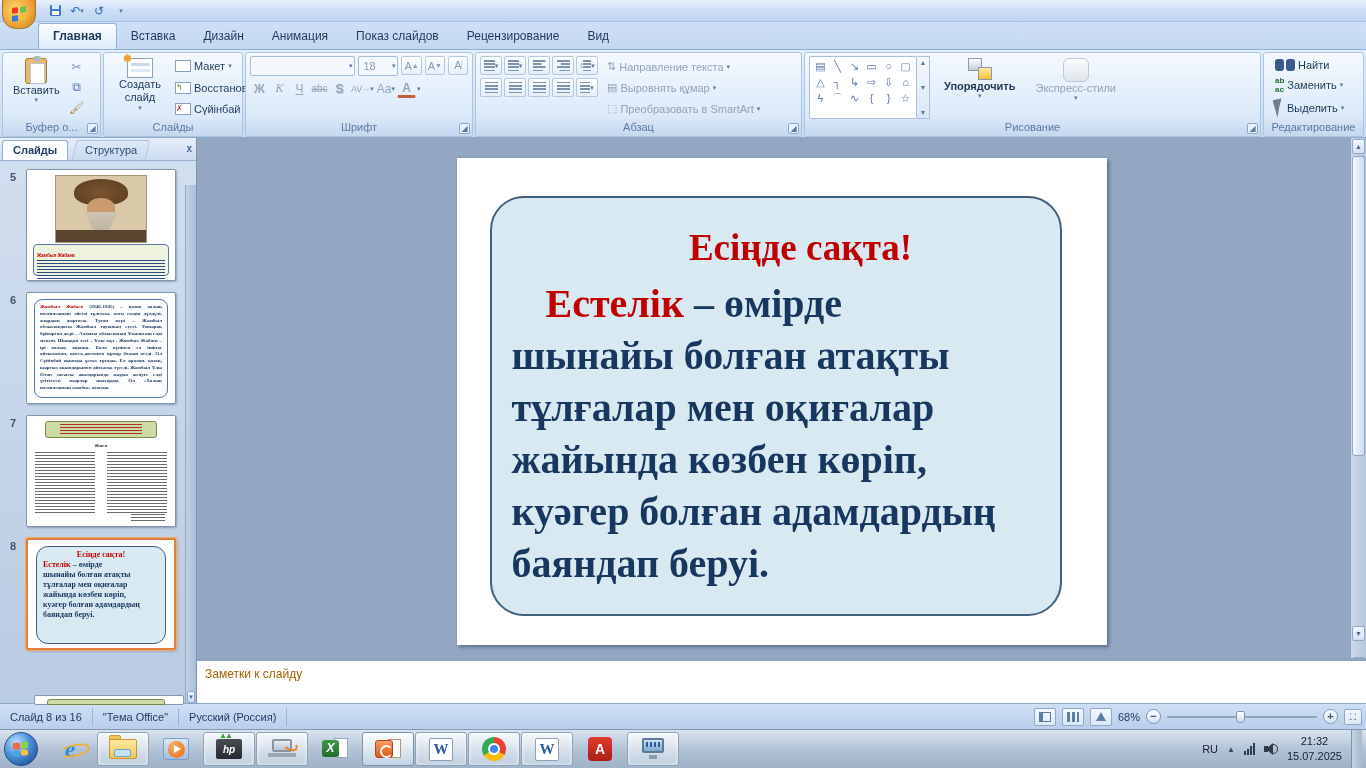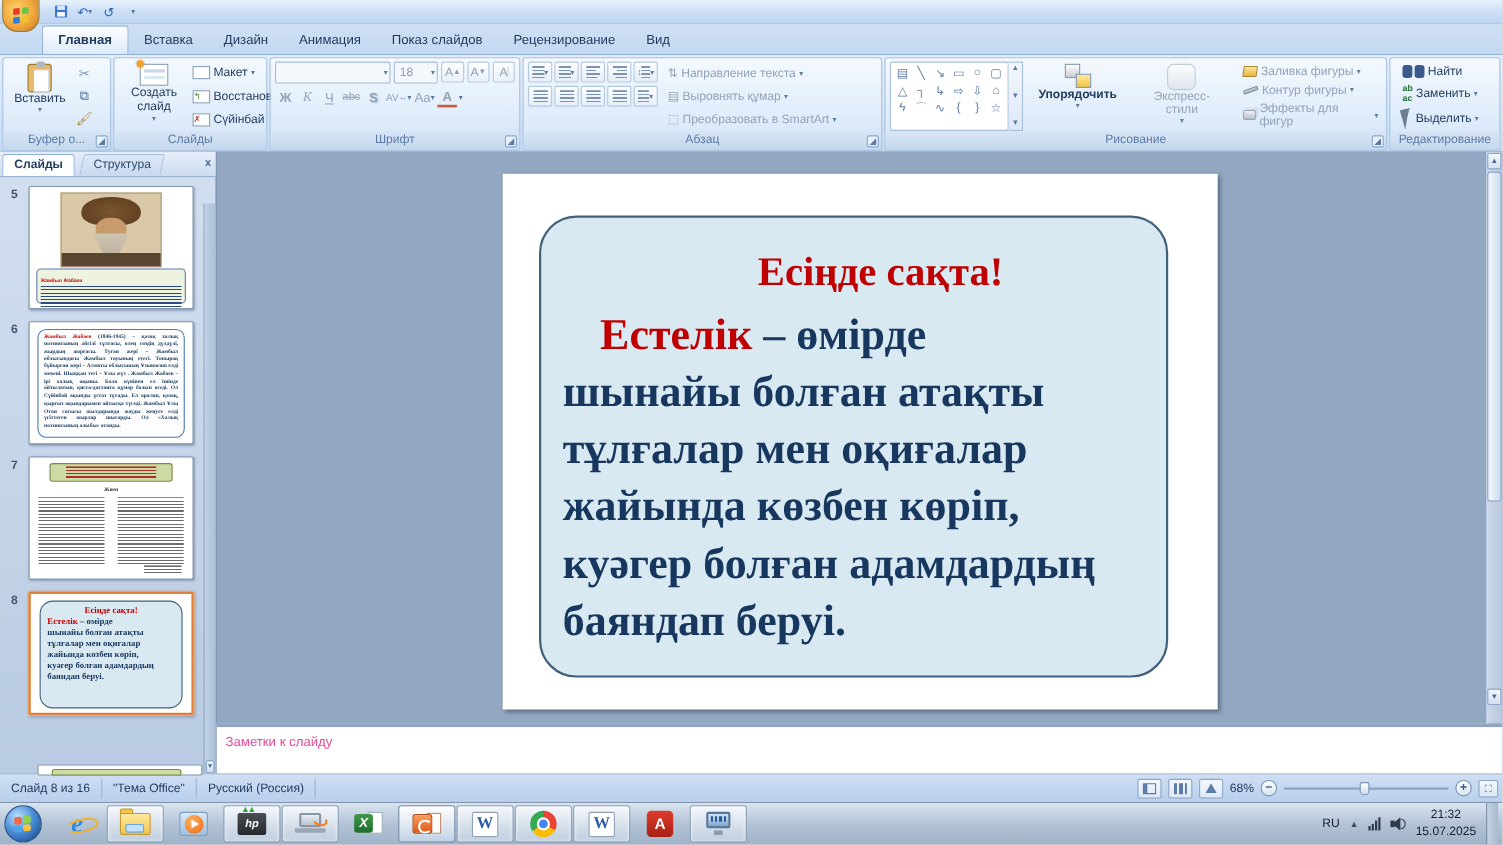--- a/index.html
+++ b/index.html
@@ -128,21 +128,21 @@
   #canvas { position:absolute; left:50%; top:20px; transform:translateX(-50%); width:650px; height:487px; background:#fff; box-shadow:2px 2px 4px rgba(20,35,55,.45); }
   #mainbubble { position:absolute; left:33px; top:38px; width:572px; height:420px; padding:26px 16px 0 20px; font-family:"Liberation Serif",serif; font-weight:bold; color:#17375e; font-size:40px; line-height:1.3; }
   #mainbubble .hd { color:#c00000; text-align:center; font-size:37px; padding-left:46px; margin-bottom:6px; }
   #mainbubble .term { color:#c00000; }
   #mainbubble .l1 { text-indent:34px; }
   .vscroll { position:absolute; right:0; top:0; bottom:0; width:16px; background:linear-gradient(90deg,#cdd9ea,#b6c6dc); border-left:1px solid #90a4c0; }
   .vsbtn { position:absolute; left:1px; right:1px; height:15px; background:linear-gradient(#f2f6fc,#d4e0f0); border:1px solid #8fa8c6; border-radius:2px; color:#4a6a94; font-size:7px; text-align:center; line-height:13px; }
   .vsthumb { position:absolute; left:1px; right:1px; top:18px; height:300px; background:linear-gradient(90deg,#f4f8fd,#cfdced); border:1px solid #8fa8c6; border-radius:3px; }
 
   
-  #notes { position:absolute; left:197px; right:0; bottom:0; height:45px; background:#fff; border-top:3px solid #8fa4bf; padding:6px 8px; color:#ec4899; font-size:12px; }
+  #notes { position:absolute; left:197px; right:0; bottom:0; height:45px; background:#fff; border-top:3px solid #8fa4bf; padding:6px 8px; color:#a16207; font-size:12px; }
 
   
   #statusbar { height:26px; background:linear-gradient(#cfdff4,#b9cfec); border-top:1px solid #8fa8c8; display:flex; align-items:center; font-size:11px; color:#1e395b; }
   .sseg { padding:0 10px; border-right:1px solid #9db4d2; height:18px; display:flex; align-items:center; }
   #sbright { margin-left:auto; display:flex; align-items:center; gap:6px; padding-right:4px; }
   .viewbtn { width:22px; height:18px; border:1px solid #8fa8c6; border-radius:2px; background:linear-gradient(#f4f8fd,#dce8f6); display:flex; align-items:center; justify-content:center; }
   .zoomtrack { position:relative; width:150px; height:2px; background:#8fa4c0; border-radius:1px; }
   .zoomthumb { position:absolute; left:46%; top:-5px; width:9px; height:12px; background:linear-gradient(#fdfeff,#cfdceb); border:1px solid #7e96b4; border-radius:2px 2px 4px 4px; }
   .zoomtick { position:absolute; left:50%; top:-3px; width:1px; height:8px; background:#8fa4c0; }
   .zbtn { width:15px; height:15px; border:1px solid #7e96b4; border-radius:50%; background:linear-gradient(#fdfeff,#d8e4f2); color:#3a5a86; font-size:11px; line-height:12px; text-align:center; font-weight:bold; }
@@ -427,37 +427,20 @@
             <i></i>
           </span>
         <span style="font-weight:bold">Упорядочить</span>
         <span class="arr">▾</span>
       </div>
       <div class="bigbtn gray">
         <span class="qsicon"></span>
         <span>Экспресс-стили</span>
         <span class="arr">▾</span>
       </div>
-      <div style="display:flex; flex-direction:column; justify-content:space-around">
-        <div class="mini gray">
-            <span class="bucket"></span>
-            <span>Заливка фигуры</span>
-            <span class="arr">▾</span>
-          </div>
-        <div class="mini gray">
-            <span class="pencil"></span>
-            <span>Контур фигуры</span>
-            <span class="arr">▾</span>
-          </div>
-        <div class="mini gray">
-            <span class="cube"></span>
-            <span>Эффекты для фигур</span>
-            <span class="arr">▾</span>
-          </div>
-      </div>
     </div>
     <div class="glabel"><span>Рисование</span><span class="launcher">◢</span></div>
   </div>
 
   <div class="rgroup" style="flex:1">
     <div class="gbody" style="flex-direction:column; justify-content:space-around; padding-left:8px">
       <div class="mini">
           <span class="binoc">
             <i></i>
             <i></i>

